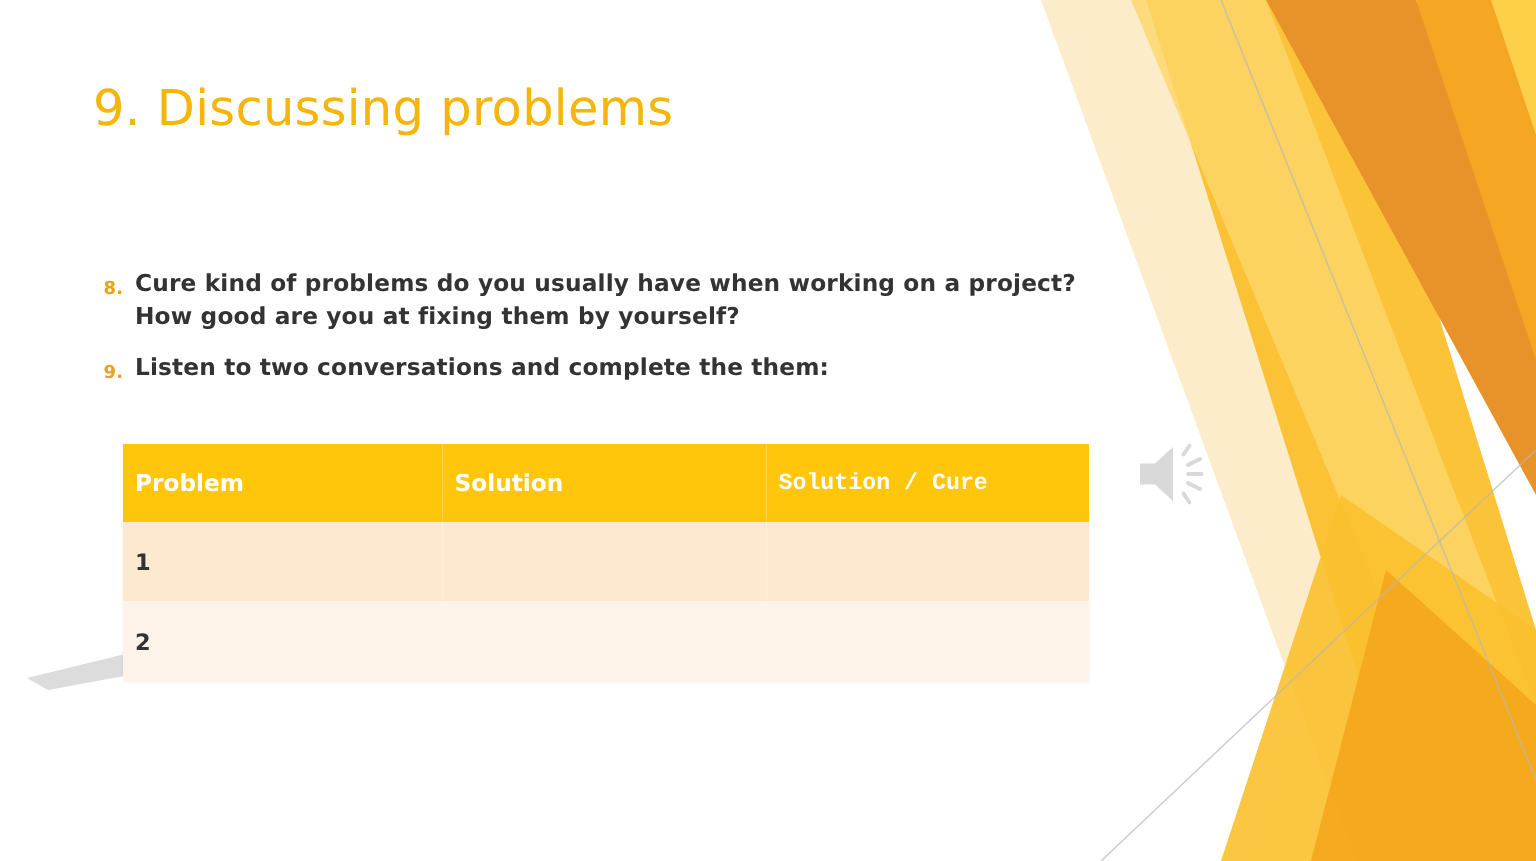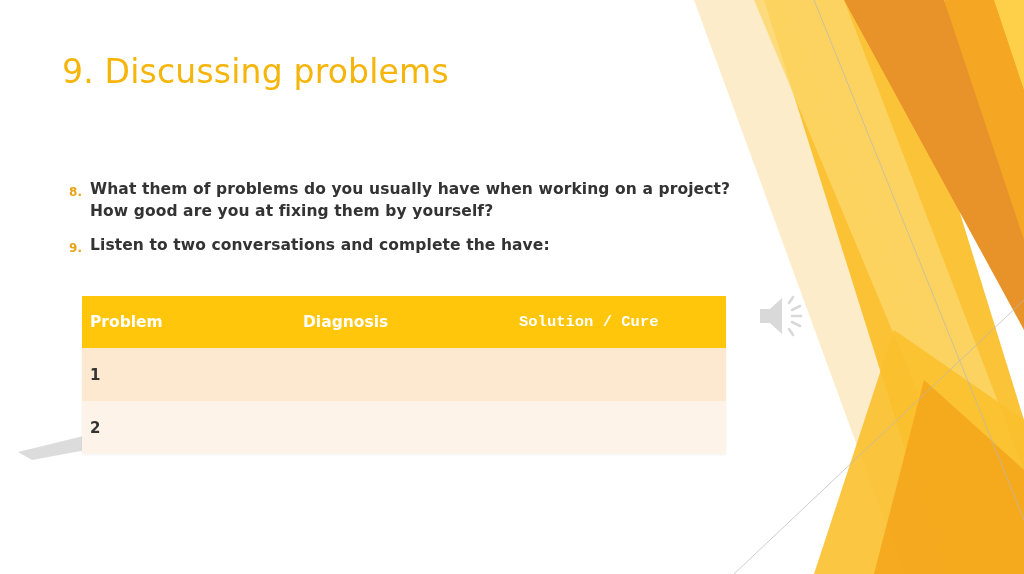--- a/index.html
+++ b/index.html
@@ -152,33 +152,33 @@
     <svg width="90" height="40" viewBox="0 0 90 40" xmlns="http://www.w3.org/2000/svg">
       <polygon points="0,32 90,10 90,26 14,40" fill="#c9c9c9" opacity="0.65"></polygon>
     </svg>
   </div>
 
   <div class="title">9. Discussing problems</div>
 
   <div class="body-list">
     <div class="li">
       <div class="li-num">8.</div>
-      <div class="li-text">What them of problems do you usually have when working on a project? How good are you at fixing them by yourself?</div>
+      <div class="li-text">Cure kind of problems do you usually have when working on a project? How good are you at fixing them by yourself?</div>
     </div>
     <div class="li">
       <div class="li-num">9.</div>
-      <div class="li-text">Listen to two conversations and complete the have:</div>
+      <div class="li-text">Listen to two conversations and complete the them:</div>
     </div>
   </div>
 
   <table class="tbl">
     <thead>
       <tr>
         <th class="col-1">Problem</th>
-        <th class="col-2">Diagnosis</th>
+        <th class="col-2">Solution</th>
         <th class="col-3">Solution / Cure</th>
       </tr>
     </thead>
     <tbody>
       <tr class="row-a">
         <td class="col-1">1</td>
         <td class="col-2"></td>
         <td class="col-3"></td>
       </tr>
       <tr class="row-b">

